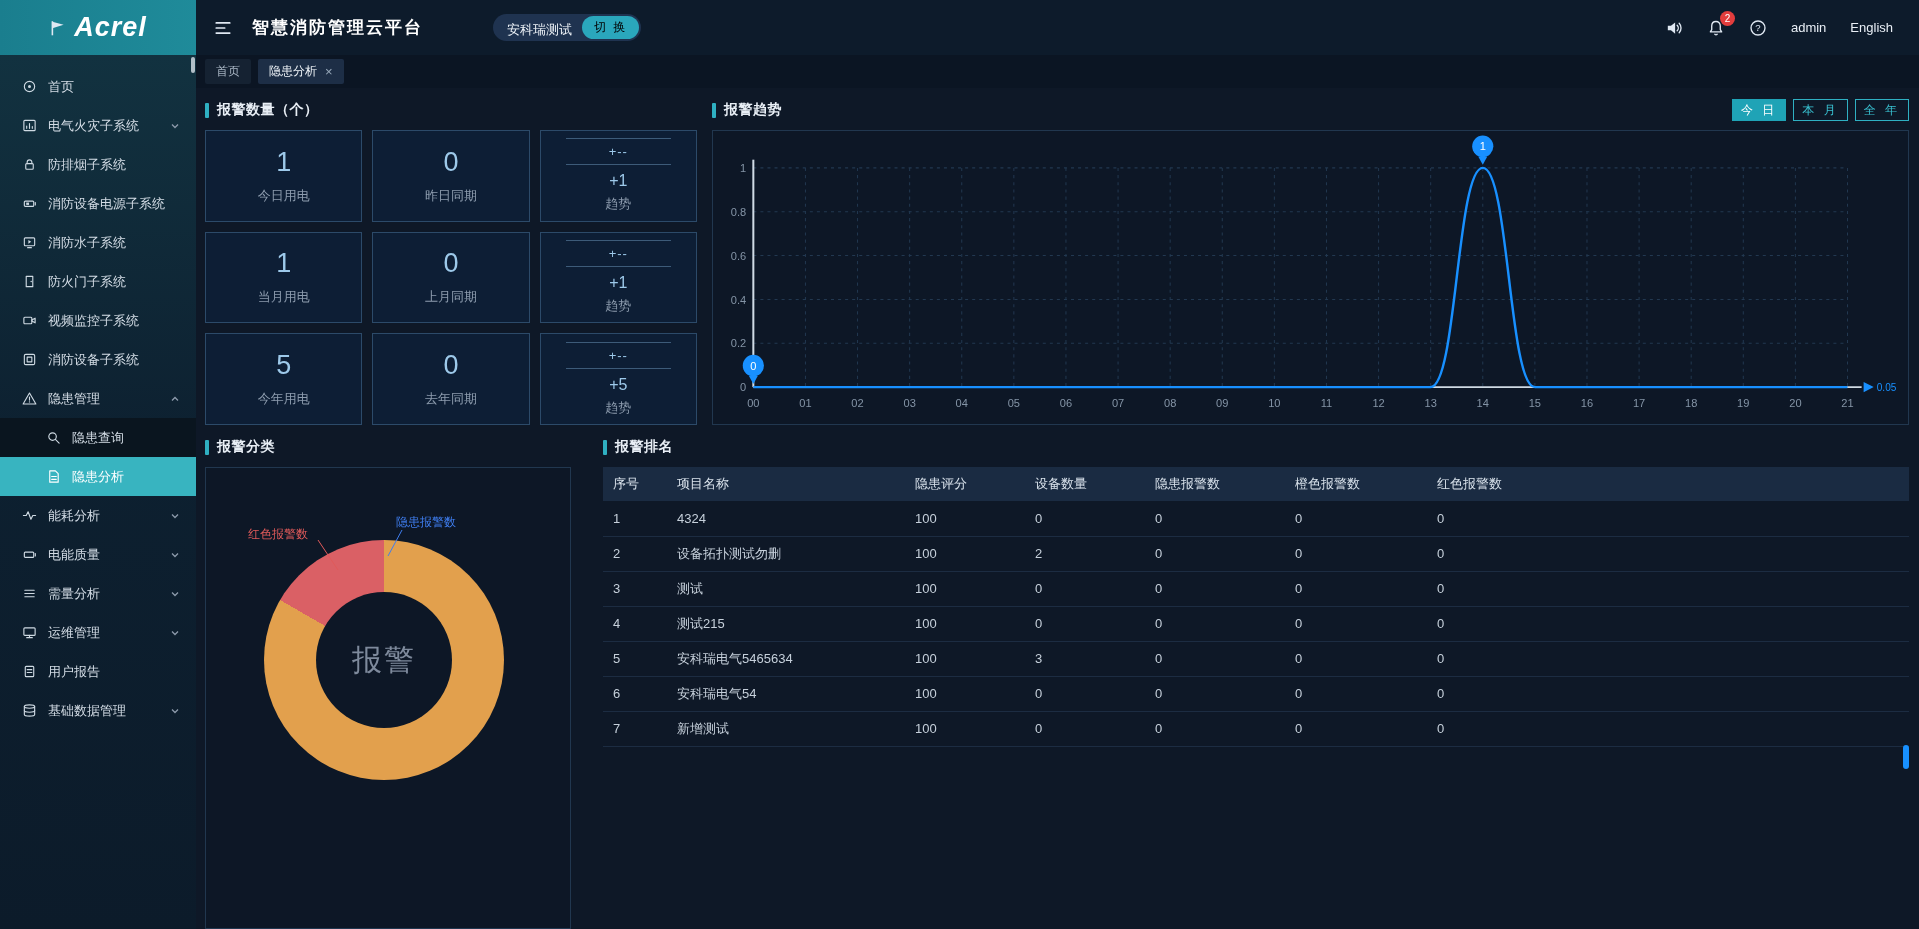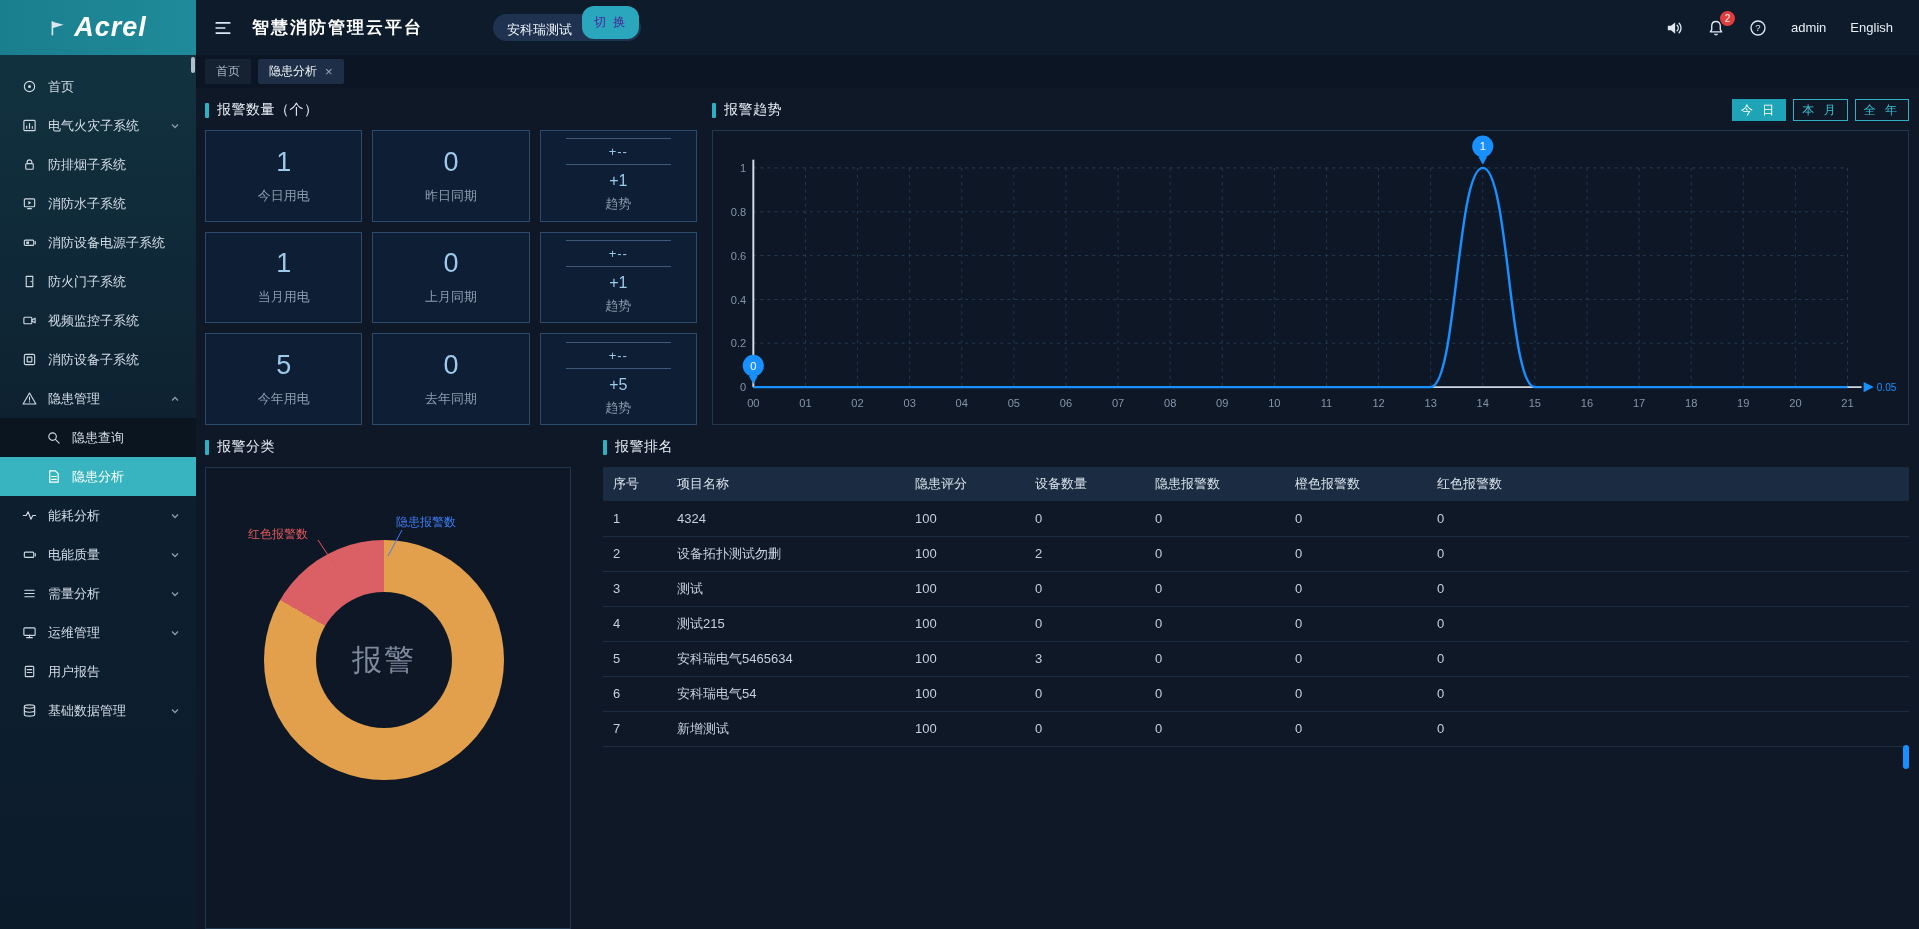--- a/index.html
+++ b/index.html
@@ -12,21 +12,21 @@
     display:flex;align-items:center;z-index:10}
   .logo{width:196px;height:55px;background:linear-gradient(90deg,#1a7e8e,#1f8b9a);
     color:#fff;display:flex;align-items:center;justify-content:center;gap:7px}
   .logo-text{font-size:27px;font-weight:bold;font-style:italic;letter-spacing:1px}
   .icon-btn{color:#dfe8f2;display:flex;align-items:center;cursor:pointer}
   .collapse{margin-left:18px}
   .app-title{color:#fff;font-size:17px;font-weight:bold;margin-left:20px;letter-spacing:2px}
   .project{margin-left:70px;height:27px;background:#1f3350;border-radius:14px;
     display:flex;align-items:flex-end;padding:2px 2px 2px 14px;gap:10px}
   .project-name{color:#eef3f8;font-size:13px}
-  .switch-btn{height:33px;border:none;border-radius:12px;background:#2aa7bc;color:#4c1d95;
+  .switch-btn{height:23px;border:none;border-radius:12px;background:#2aa7bc;color:#000000;
     font-size:12px;padding:0 12px;letter-spacing:2px;cursor:pointer}
   .top-right{margin-left:auto;display:flex;align-items:center;gap:24px;margin-right:26px}
   .bell-wrap{position:relative}
   .badge{position:absolute;top:-8px;right:-10px;min-width:15px;height:15px;border-radius:8px;
     background:#e23d3d;color:#fff;font-size:10px;display:flex;align-items:center;
     justify-content:center;padding:0 3px}
   .top-text{color:#e8eef5;font-size:13px;cursor:pointer}
 
   
   .sidebar{position:absolute;top:55px;left:0;bottom:0;width:196px;
@@ -51,21 +51,21 @@
   .tab{height:25px;padding:0 11px;background:#152232;border-radius:2px;display:flex;
     align-items:center;gap:8px;color:#a9b6c4;font-size:12px;cursor:pointer}
   .tab.active{background:#1d2e46;color:#f2f6fa}
   .tab-close{font-size:13px;line-height:1;color:#9aabbc;cursor:pointer}
 
   .content{flex:1;padding:9px 10px 0 9px;display:flex;flex-direction:column;gap:9px;overflow:hidden}
   .row-top{display:flex;gap:15px;height:328px;min-height:328px}
   .row-bottom{display:flex;gap:32px;flex:1}
   .sec-head{height:26px;display:flex;align-items:center;gap:8px}
   .sec-bar{width:4px;height:15px;background:#2fb0c2;border-radius:1px}
-  .sec-title{color:#e9eff6;font-size:14px;font-weight:normal;letter-spacing:.5px}
+  .sec-title{color:#e9eff6;font-size:14px;font-weight:bold;letter-spacing:.5px}
 
   
   .stats-sec{width:492px;display:flex;flex-direction:column}
   .cards{margin-top:7px;display:grid;grid-template-columns:repeat(3,1fr);gap:10px;flex:1}
   .card{background:#0d1e35;border:1px solid #2c4a69;display:flex;flex-direction:column;
     align-items:center;justify-content:center;gap:9px}
   .card .val{font-size:27px;color:#9dc9ea}
   .card .lbl{font-size:13px;color:#8d9cae}
   .card.trend{gap:5px}
   .card .hline{width:68%;height:1px;background:#3d5b79}
@@ -182,36 +182,36 @@
           <svg viewBox="0 0 16 16" width="15" height="15" fill="none" stroke="currentColor" stroke-width="1.2" stroke-linecap="round" stroke-linejoin="round">
             <rect x="4" y="7" width="8" height="6" rx="1"></rect>
             <path d="M5.5 7V5.5a2.5 2.5 0 0 1 5 0V7"></path>
           </svg>
         </span>
         <span class="label">防排烟子系统</span>
       </div>
       <div class="nav-item">
         <span class="nicon">
           <svg viewBox="0 0 16 16" width="15" height="15" fill="none" stroke="currentColor" stroke-width="1.2" stroke-linecap="round" stroke-linejoin="round">
+            <rect x="2.5" y="5.5" width="10" height="5.5" rx="1"></rect>
+            <path d="M14.2 7v2.5"></path>
+            <rect x="4.5" y="7" width="3" height="2.5" class="f"></rect>
+          </svg>
+        </span>
+        <span class="label">消防设备电源子系统</span>
+      </div>
+      <div class="nav-item">
+        <span class="nicon">
+          <svg viewBox="0 0 16 16" width="15" height="15" fill="none" stroke="currentColor" stroke-width="1.2" stroke-linecap="round" stroke-linejoin="round">
             <rect x="2.5" y="3" width="11" height="8.5" rx="1"></rect>
             <path class="f" d="M6.8 5.2l3 2.1-3 2.1z"></path>
             <path d="M6 13.5h4"></path>
           </svg>
         </span>
         <span class="label">消防水子系统</span>
-      </div>
-      <div class="nav-item">
-        <span class="nicon">
-          <svg viewBox="0 0 16 16" width="15" height="15" fill="none" stroke="currentColor" stroke-width="1.2" stroke-linecap="round" stroke-linejoin="round">
-            <rect x="2.5" y="5.5" width="10" height="5.5" rx="1"></rect>
-            <path d="M14.2 7v2.5"></path>
-            <rect x="4.5" y="7" width="3" height="2.5" class="f"></rect>
-          </svg>
-        </span>
-        <span class="label">消防设备电源子系统</span>
       </div>
       <div class="nav-item">
         <span class="nicon">
           <svg viewBox="0 0 16 16" width="15" height="15" fill="none" stroke="currentColor" stroke-width="1.2" stroke-linecap="round" stroke-linejoin="round">
             <rect x="4.5" y="2.5" width="7" height="11"></rect>
             <circle cx="9.8" cy="8" r="0.8" class="f"></circle>
           </svg>
         </span>
         <span class="label">防火门子系统</span>
       </div>

